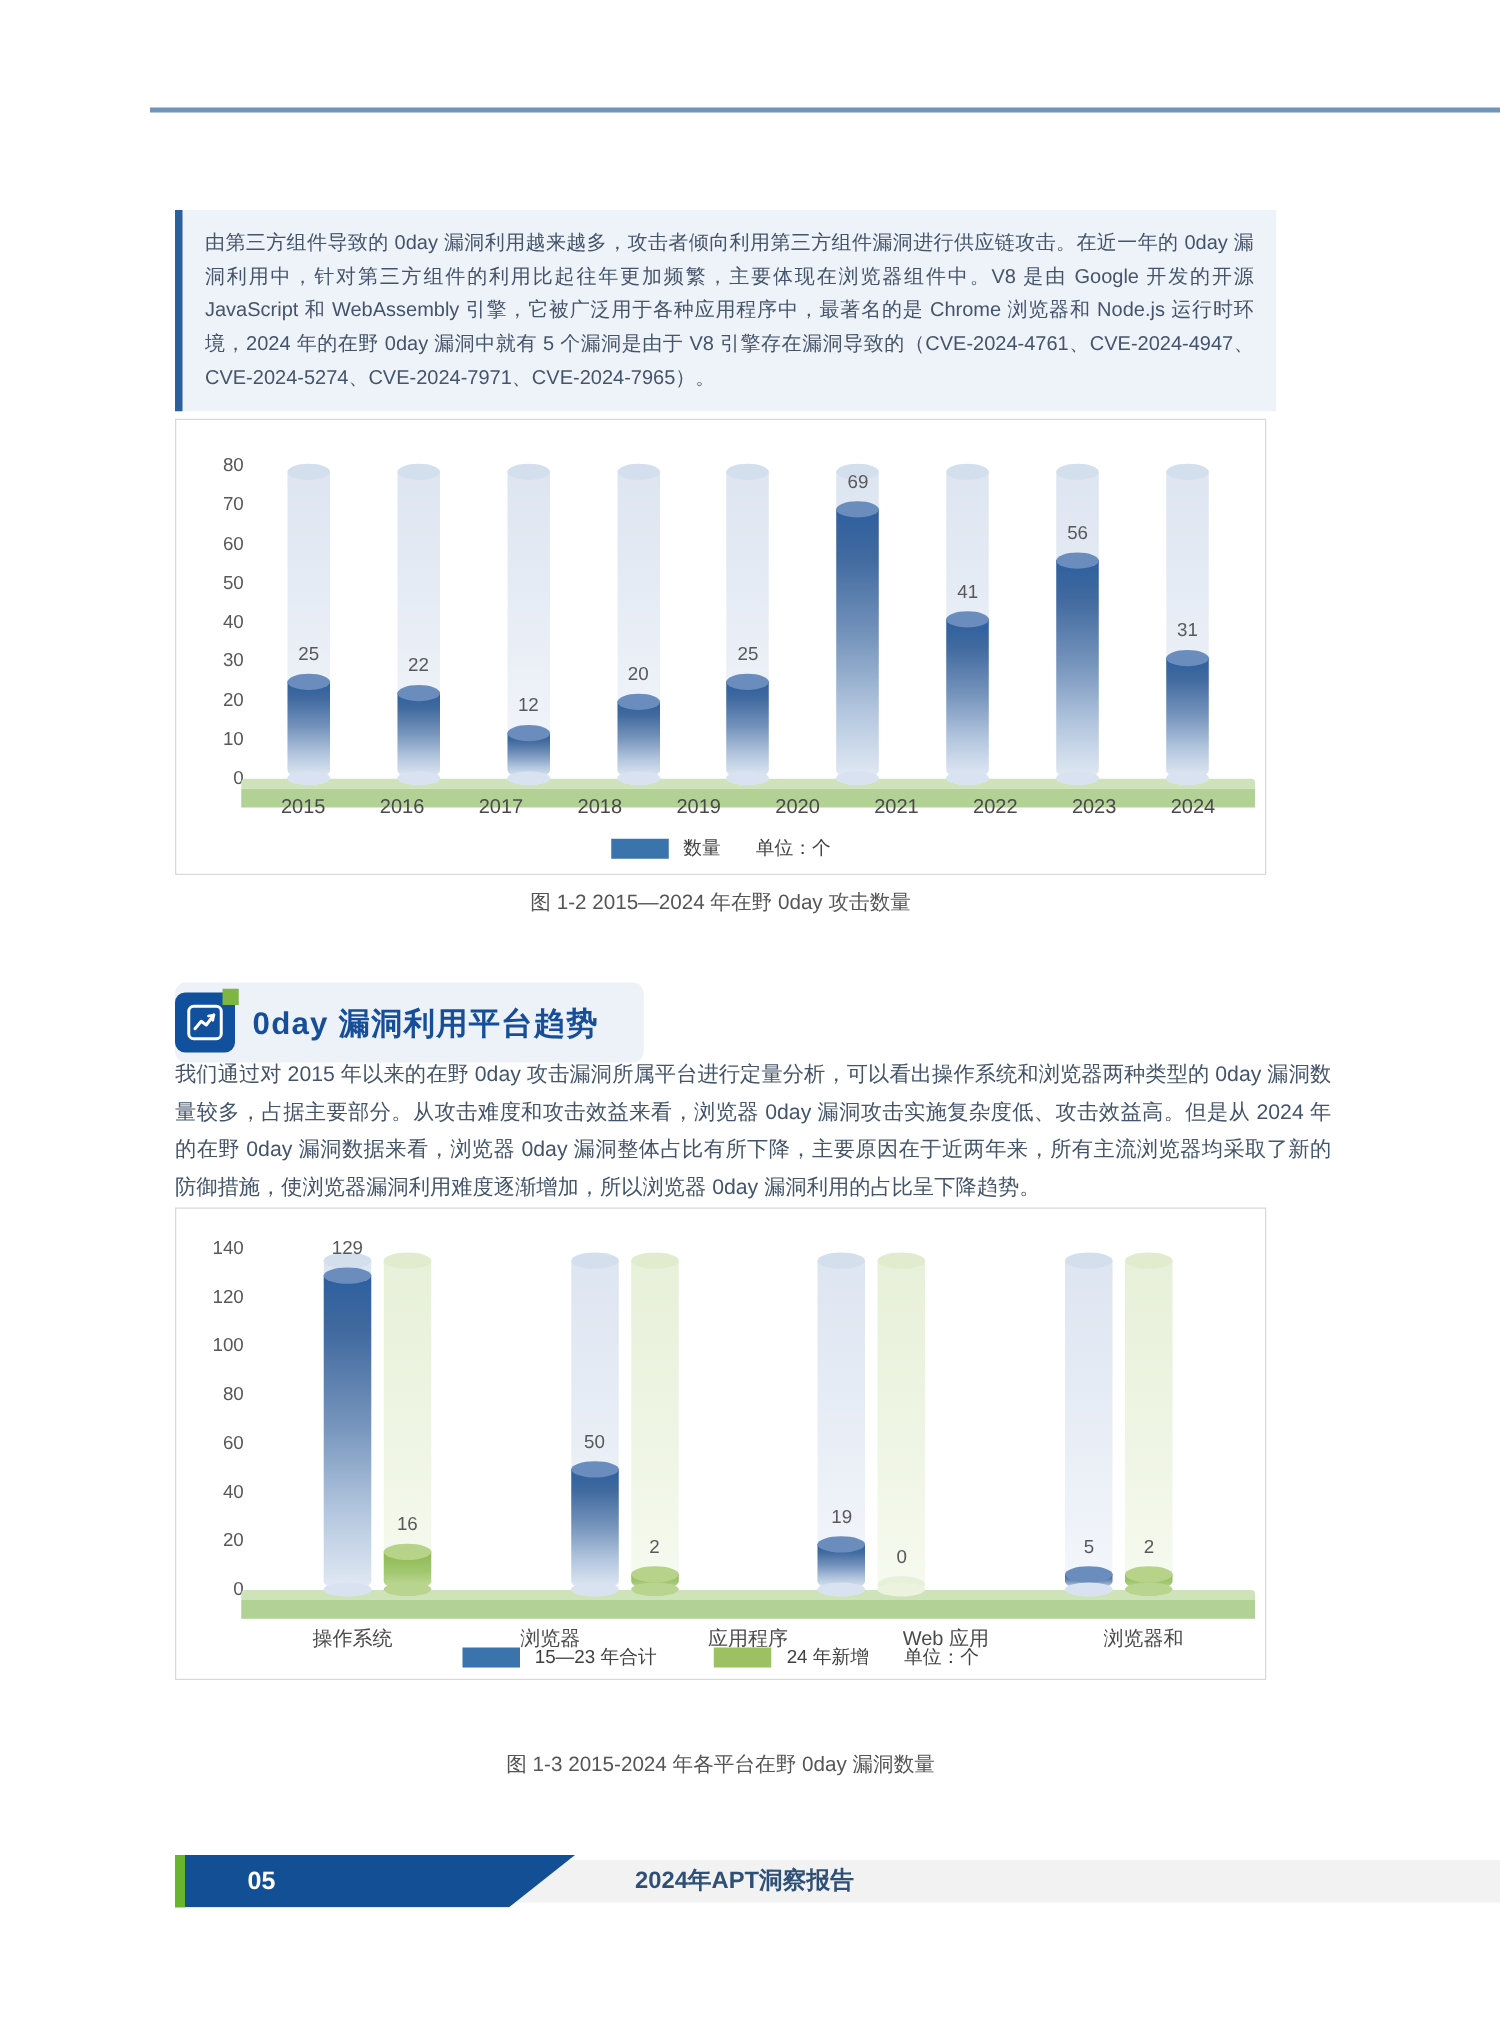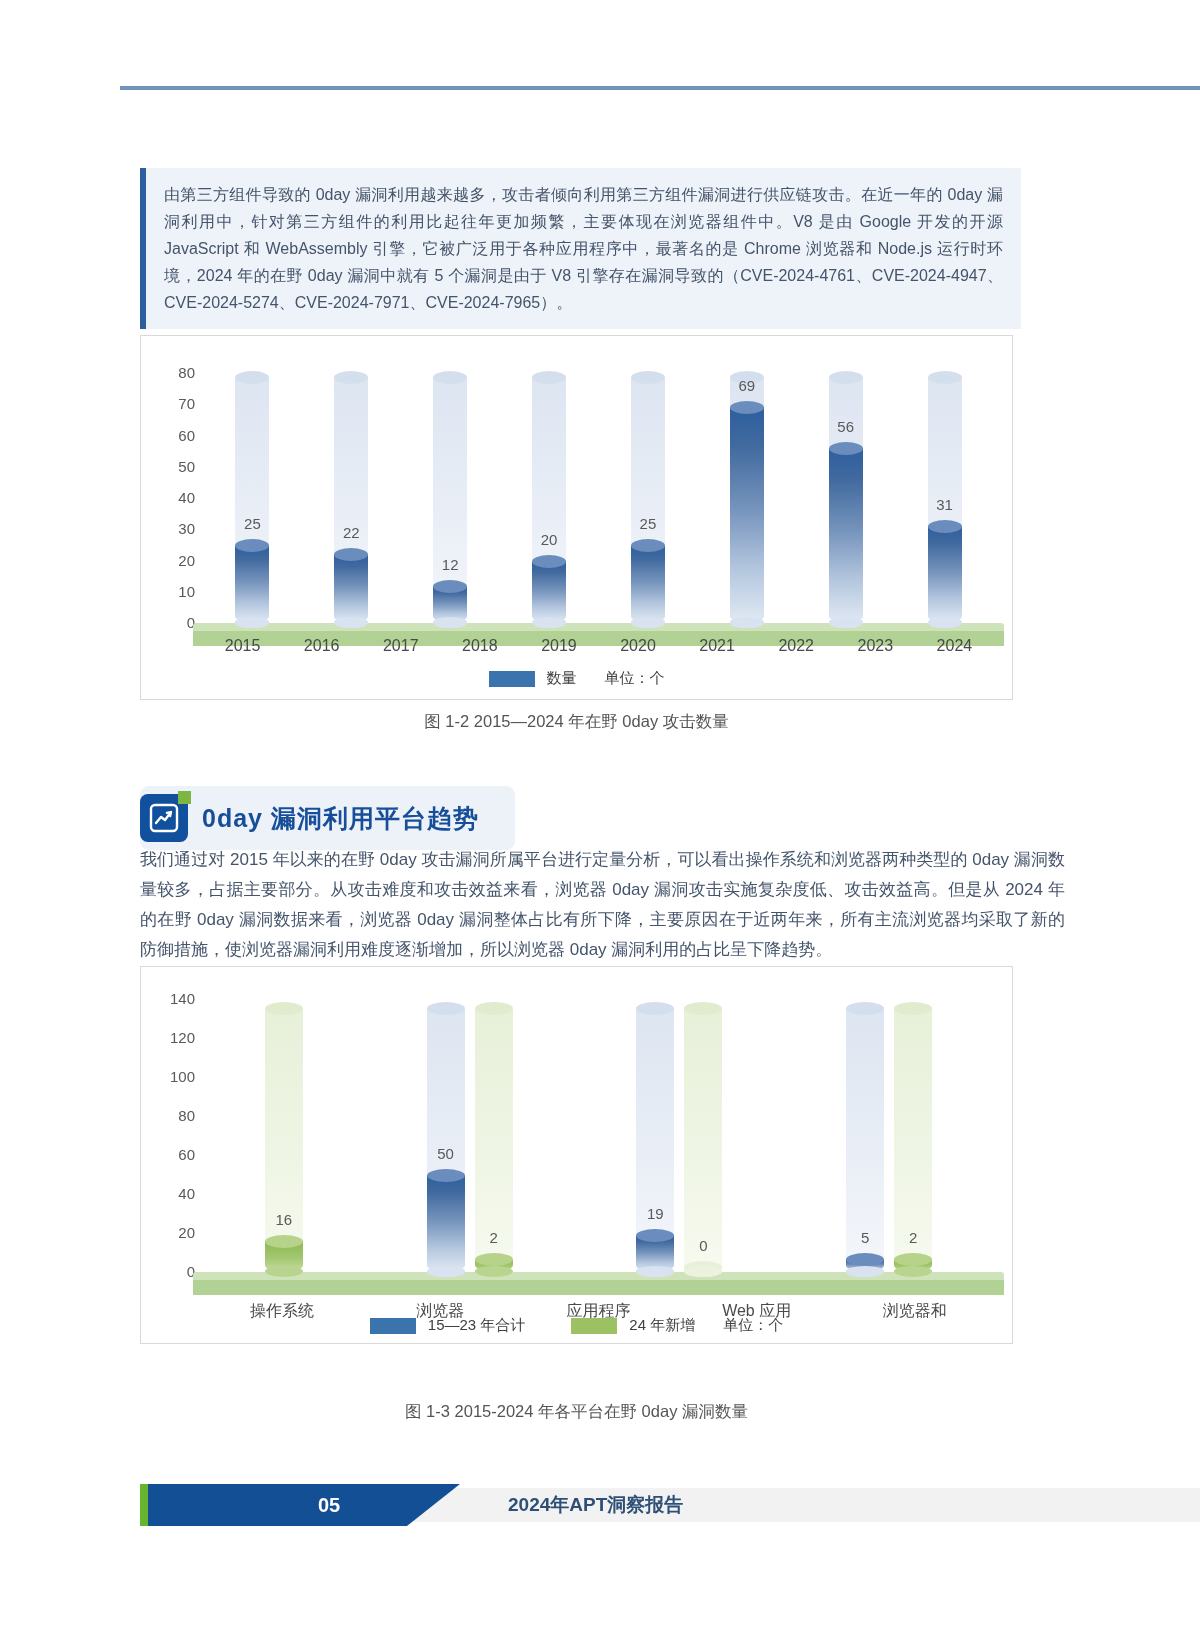--- a/index.html
+++ b/index.html
@@ -107,21 +107,21 @@
 
   
   .intro { position:absolute; left:140px; top:845px; width:925px; font-size:17px; line-height:30px;
            text-align:justify; color:#44546a; }
 
   
   .footer-strip { position:absolute; left:140px; right:0; top:1488px; height:34px; background:#f2f2f2; }
   .footer-green { position:absolute; left:140px; top:1484px; width:8px; height:42px; background:#68b42f; }
   .footer-blue  { position:absolute; left:148px; top:1484px; width:312px; height:42px; background:#124f94;
                   clip-path:polygon(0 0,100% 0,83% 100%,0 100%);
-                  color:#ffffff; font-weight:bold; font-size:20px; line-height:42px; padding-left:50px; box-sizing:border-box;text-align:center; }
+                  color:#ffffff; font-weight:bold; font-size:20px; line-height:42px; padding-left:50px; box-sizing:border-box; }
   .footer-title { position:absolute; left:480px; top:1488px; height:34px; line-height:34px;
                   font-size:19px; font-weight:bold; color:#2e5076;margin-left:28px; }
 </style>
 </head>
 <body>
 
 <div class="top-rule"></div>
 
 <div class="callout">
   <span>由第三方组件导致的 0day 漏洞利用越来越多，攻击者倾向利用第三方组件漏洞进行供应链攻击。在近一年的 0day 漏洞利用中，针对第三方组件的利用比起往年更加频繁，主要体现在浏览器组件中。V8 是由 Google 开发的开源 JavaScript 和 WebAssembly 引擎，它被广泛用于各种应用程序中，最著名的是 Chrome 浏览器和 Node.js 运行时环境，2024 年的在野 0day 漏洞中就有 5 个漏洞是由于 V8 引擎存在漏洞导致的（CVE-2024-4761、CVE-2024-4947、CVE-2024-5274、CVE-2024-7971、CVE-2024-7965）。</span>
@@ -167,20 +167,25 @@
         </div>
         <div class="col w34">
           <div class="cyl bg-blue" style="height: 246px;"></div>
           <div class="cyl bar-blue" style="height: 78.125px;"></div>
           <div class="val" style="bottom: 90.125px;">25</div>
         </div>
         <div class="col w34">
           <div class="cyl bg-blue" style="height: 246px;"></div>
           <div class="cyl bar-blue" style="height: 215.625px;"></div>
           <div class="val" style="bottom: 227.625px;">69</div>
+        </div>
+        <div class="col w34">
+          <div class="cyl bg-blue" style="height: 246px;"></div>
+          <div class="cyl bar-blue" style="height: 128.125px;"></div>
+          <div class="val" style="bottom: 140.125px;">41</div>
         </div>
         <div class="col w34">
           <div class="cyl bg-blue" style="height: 246px;"></div>
           <div class="cyl bar-blue" style="height: 175px;"></div>
           <div class="val" style="bottom: 187px;">56</div>
         </div>
         <div class="col w34">
           <div class="cyl bg-blue" style="height: 246px;"></div>
           <div class="cyl bar-blue" style="height: 96.875px;"></div>
           <div class="val" style="bottom: 108.875px;">31</div>
@@ -235,20 +240,25 @@
       <div class="ytick" style="top: 264px;">0</div>
     </div>
   <div class="platform">
     <div class="p-top"></div>
       <div class="p-front"></div>
   </div>
   <div class="plot">
     <div class="cols">
         <div class="group">
           <div class="col w38">
+            <div class="cyl bg-blue" style="height: 264px;"></div>
+            <div class="cyl bar-blue" style="height: 251.55px;"></div>
+            <div class="val" style="bottom: 263.55px;">129</div>
+          </div>
+          <div class="col w38">
             <div class="cyl bg-green" style="height: 264px;"></div>
             <div class="cyl bar-green" style="height: 31.2px;"></div>
             <div class="val" style="bottom: 43.2px;">16</div>
           </div>
         </div>
         <div class="group">
           <div class="col w38">
             <div class="cyl bg-blue" style="height: 264px;"></div>
             <div class="cyl bar-blue" style="height: 97.5px;"></div>
             <div class="val" style="bottom: 109.5px;">50</div>

